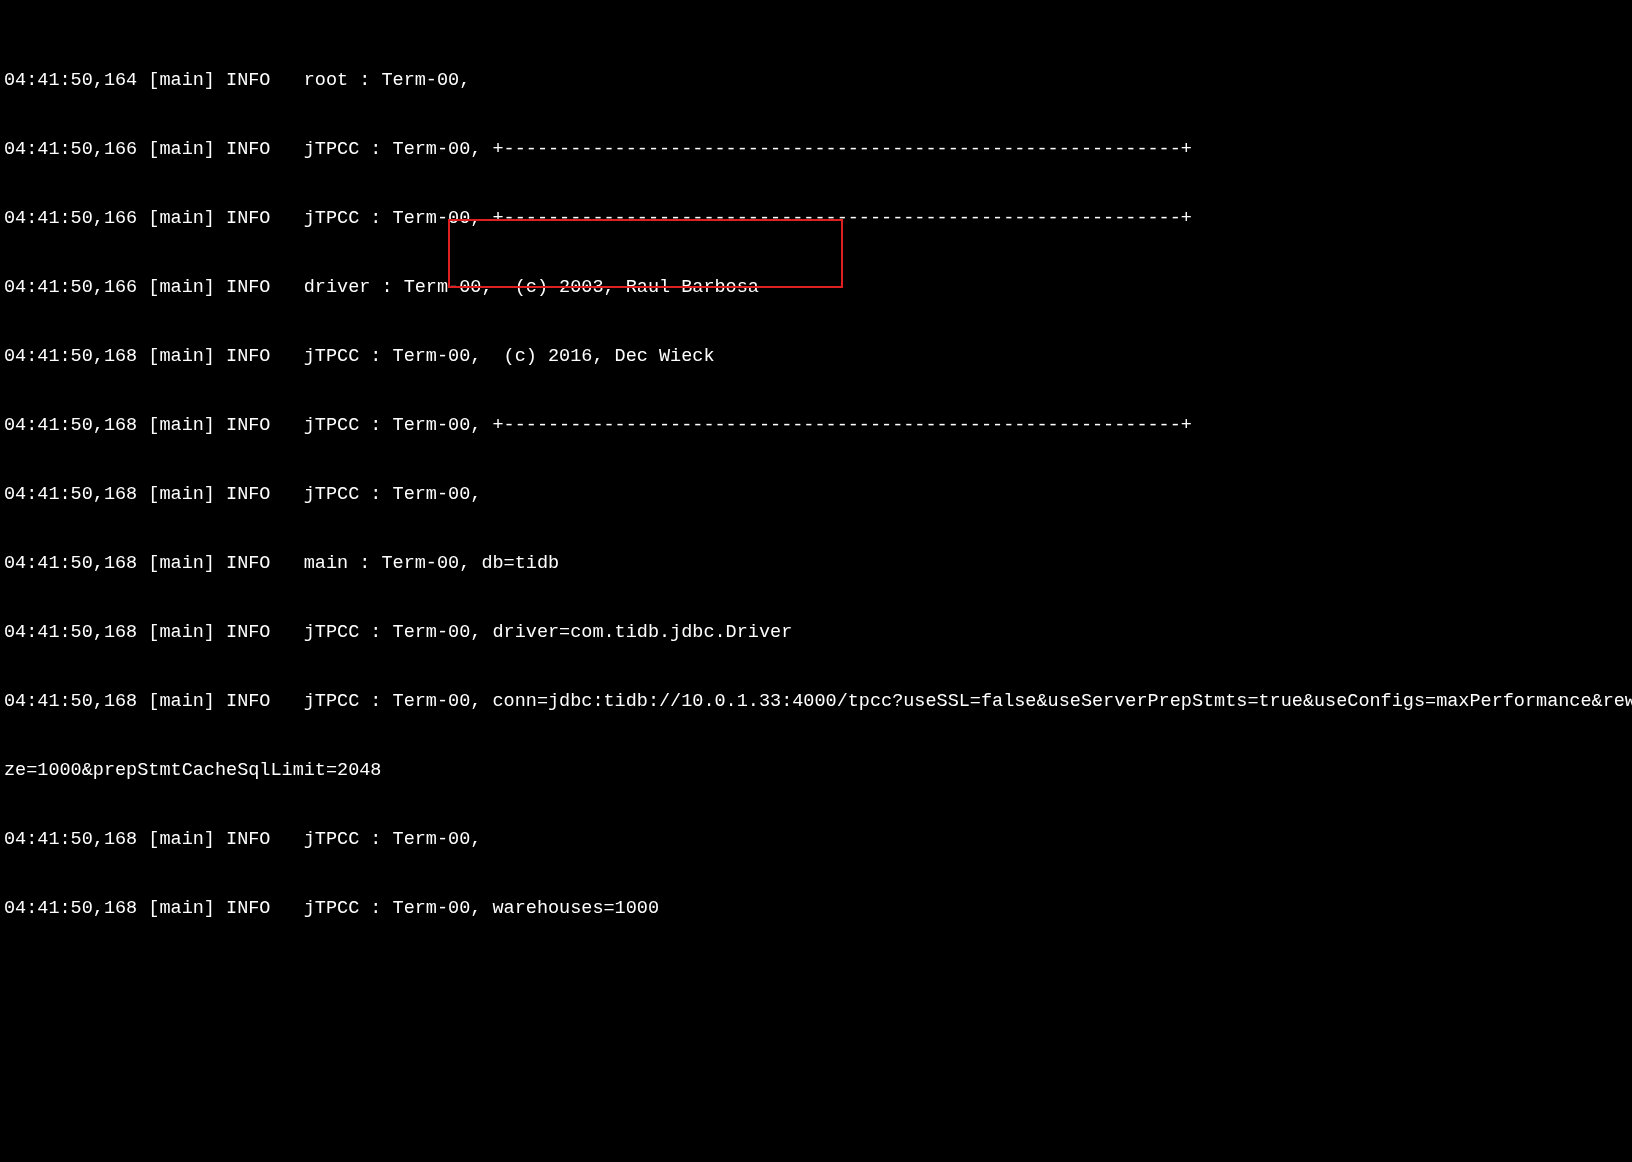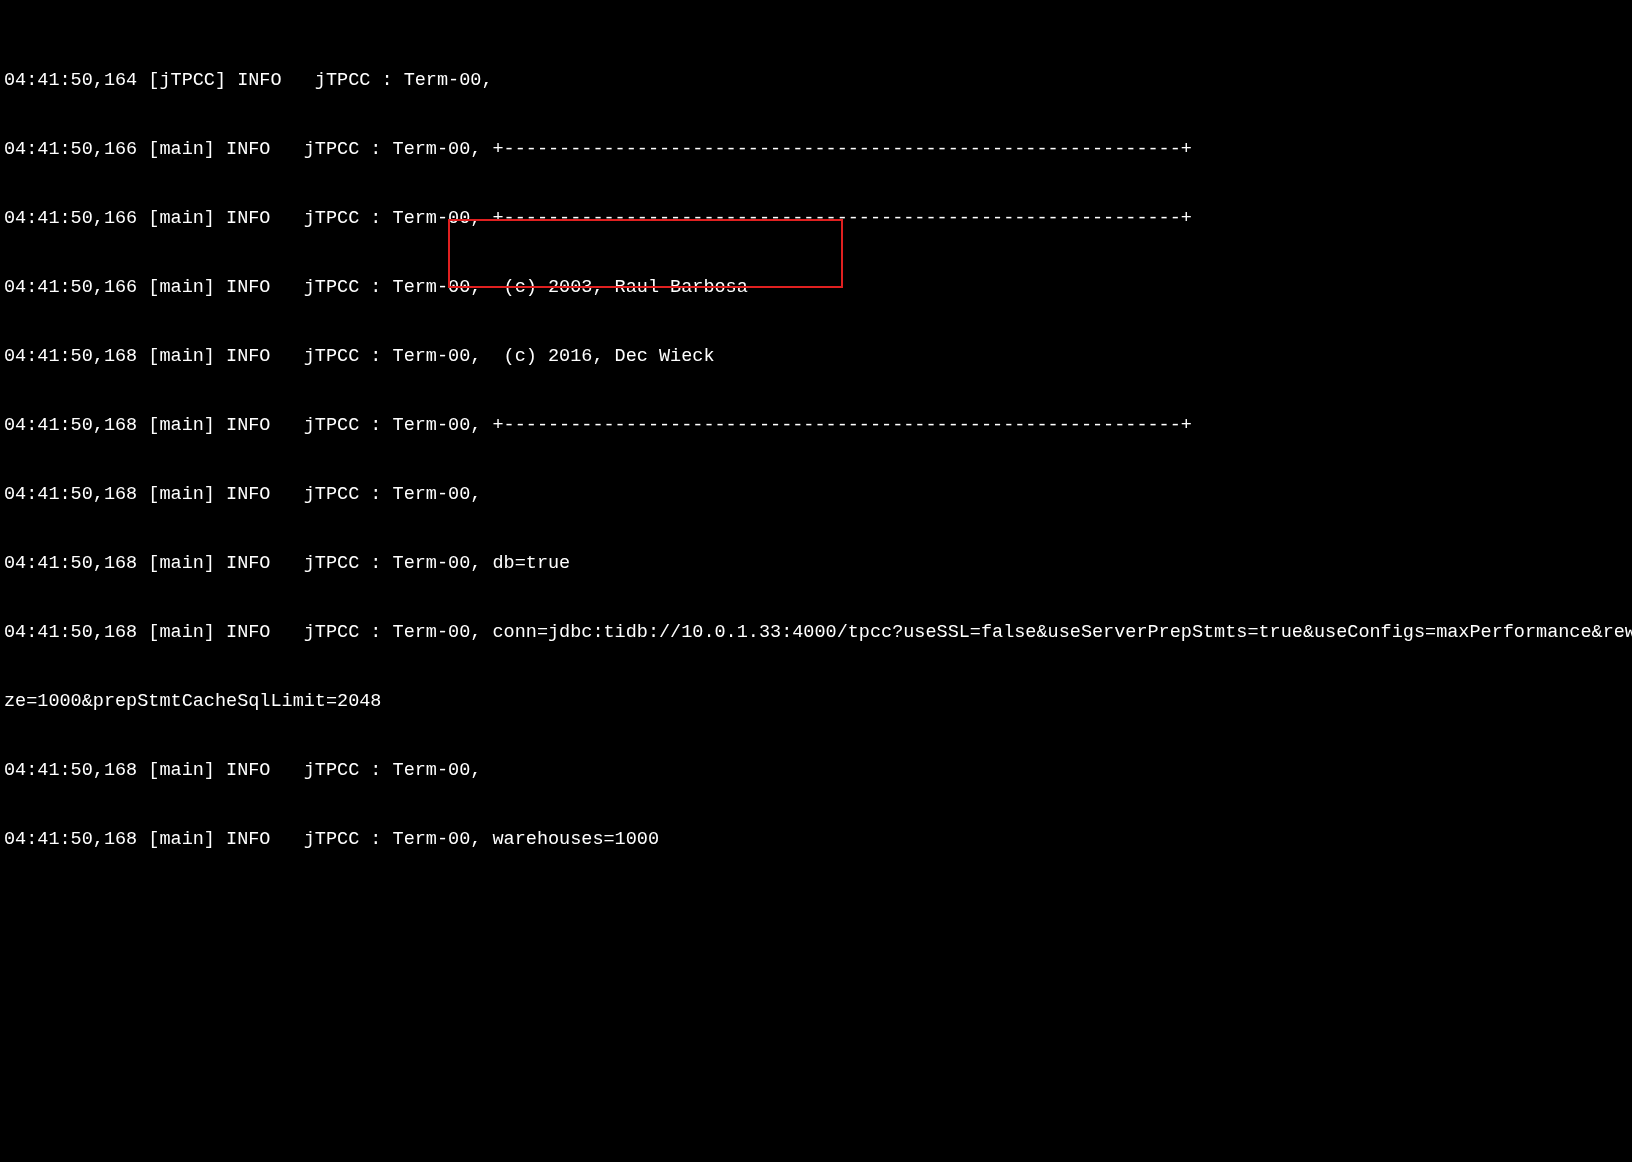--- a/index.html
+++ b/index.html
@@ -29,28 +29,29 @@
     top: 219px;
     width: 391px;
     height: 65px;
   }
 </style>
 </head>
 <body>
 
 <div class="terminal">
   <div class="highlight-box"></div>
-  <div>04:41:50,164 [jTPCC] INFO   jTPCC : Term-00,</div>
+  <div>04:41:50,164 [main] INFO   root : Term-00,</div>
   <div>04:41:50,166 [main] INFO   jTPCC : Term-00, +-------------------------------------------------------------+</div>
   <div>04:41:50,166 [main] INFO   jTPCC : Term-00, +-------------------------------------------------------------+</div>
-  <div>04:41:50,166 [main] INFO   jTPCC : Term-00,  (c) 2003, Raul Barbosa</div>
+  <div>04:41:50,166 [main] INFO   driver : Term-00,  (c) 2003, Raul Barbosa</div>
   <div>04:41:50,168 [main] INFO   jTPCC : Term-00,  (c) 2016, Dec Wieck</div>
   <div>04:41:50,168 [main] INFO   jTPCC : Term-00, +-------------------------------------------------------------+</div>
   <div>04:41:50,168 [main] INFO   jTPCC : Term-00,</div>
-  <div>04:41:50,168 [main] INFO   jTPCC : Term-00, db=true</div>
+  <div>04:41:50,168 [main] INFO   main : Term-00, db=tidb</div>
+  <div>04:41:50,168 [main] INFO   jTPCC : Term-00, driver=com.tidb.jdbc.Driver</div>
   <div>04:41:50,168 [main] INFO   jTPCC : Term-00, conn=jdbc:tidb://10.0.1.33:4000/tpcc?useSSL=false&amp;useServerPrepStmts=true&amp;useConfigs=maxPerformance&amp;rewriteBatched</div>
   <div>ze=1000&amp;prepStmtCacheSqlLimit=2048</div>
   <div>04:41:50,168 [main] INFO   jTPCC : Term-00,</div>
   <div>04:41:50,168 [main] INFO   jTPCC : Term-00, warehouses=1000</div>
   
   
   
   
   
   

